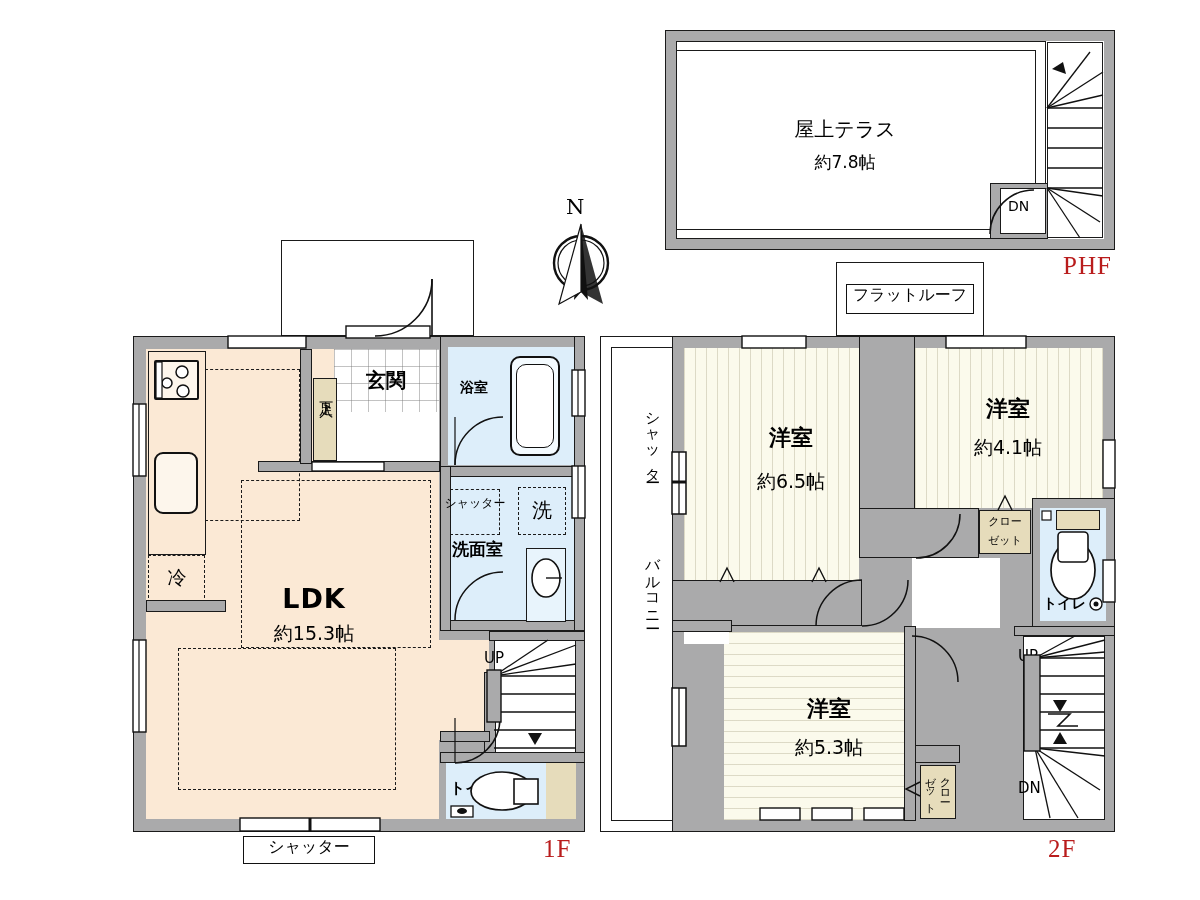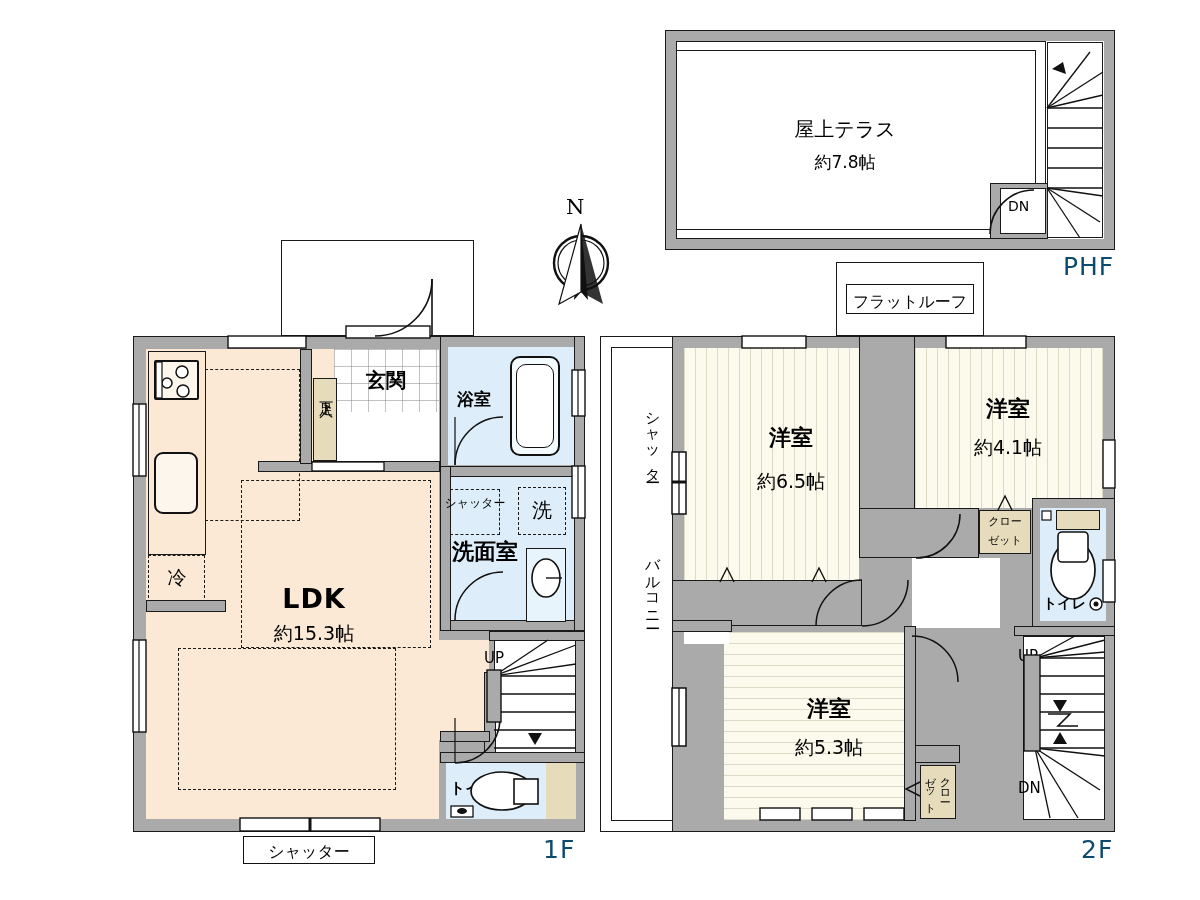--- a/index.html
+++ b/index.html
@@ -18,22 +18,22 @@
   .ldk{background:#fbe9d5;}
   .wet{background:#ddeefa;}
   .room{background:#fbfaec;}
   .closet{background:#e6dcbb;}
   .white{background:#ffffff;}
   .dash{position:absolute;border:1.7px dashed #1a1a1a;box-sizing:border-box;background:transparent;}
   .lbl{position:absolute;color:#000;line-height:1.12;white-space:nowrap;}
   .ctr{transform:translate(-50%,-50%);text-align:center;}
   .vert{writing-mode:vertical-rl;text-orientation:upright;letter-spacing:1px;}
   .box-lbl{position:absolute;background:#fff;border:1.4px solid #111;
-           display:flex;align-items:flex-end;justify-content:center;box-sizing:border-box;}
-  .floor-tag{position:absolute;font-size:25px;font-weight:400;color:#0c4a6e;letter-spacing:1px;}
+           display:flex;align-items:flex-start;justify-content:center;box-sizing:border-box;}
+  .floor-tag{position:absolute;font-size:25px;font-weight:400;color:#b91c1c;letter-spacing:1px;font-family:Liberation Serif, serif;}
   svg.ov{position:absolute;left:0;top:0;width:1200px;height:900px;pointer-events:none;overflow:visible;}
   .hatchv{background-image:repeating-linear-gradient(to right,
            rgba(150,143,110,.30) 0 1px, rgba(0,0,0,0) 1px 11px);}
   .hatchh{background-image:repeating-linear-gradient(to bottom,
            rgba(150,143,110,.30) 0 1px, rgba(0,0,0,0) 1px 11px);}
   .tile{background-image:
         repeating-linear-gradient(to right, rgba(120,120,120,.45) 0 1px, rgba(0,0,0,0) 1px 17px),
         repeating-linear-gradient(to bottom, rgba(120,120,120,.45) 0 1px, rgba(0,0,0,0) 1px 17px);}
 </style>
 </head>
@@ -98,36 +98,36 @@
     <div class="lbl ctr" style="left:386px;top:380px;font-size:20px;font-weight:600;">玄関</div>
 
     <div class="thin closet" style="left:313px;top:378px;width:24px;height:83px;"></div>
     <div class="lbl vert" style="left:318px;top:390px;font-size:14px;">下足入</div>
 
     <div class="wall" style="left:258px;top:461px;width:182px;height:11px;"></div>
     <div class="wall" style="left:300px;top:349px;width:12px;height:115px;"></div>
 
     <div class="wall" style="left:440px;top:336px;width:145px;height:140px;"></div>
     <div class="fill wet" style="left:448px;top:347px;width:130px;height:118px;"></div>
-    <div class="lbl ctr" style="left:474px;top:400px;font-size:17px;font-weight:600;">浴室</div>
+    <div class="lbl ctr" style="left:474px;top:388px;font-size:14px;font-weight:600;">浴室</div>
     <div class="thin" style="left:510px;top:356px;width:50px;height:100px;background:#f4fbff;border:2px solid #111;border-radius:10px;"></div>
     <div class="thin" style="left:516px;top:364px;width:38px;height:84px;background:#fff;border:1.5px solid #111;border-radius:10px;"></div>
 
     <div class="fill wet" style="left:448px;top:476px;width:130px;height:153px;"></div>
     <div class="wall" style="left:440px;top:466px;width:145px;height:11px;"></div>
     <div class="wall" style="left:440px;top:620px;width:145px;height:11px;"></div>
     <div class="wall" style="left:440px;top:466px;width:11px;height:165px;"></div>
     <div class="wall" style="left:574px;top:336px;width:11px;height:295px;"></div>
 
     <div class="dash closet" style="left:450px;top:489px;width:50px;height:46px;"></div>
     <div class="lbl ctr" style="left:475px;top:504px;font-size:12px;">シャッター</div>
 
     <div class="dash" style="left:518px;top:487px;width:48px;height:48px;"></div>
     <div class="lbl ctr" style="left:542px;top:510px;font-size:20px;">洗</div>
-    <div class="lbl" style="left:452px;top:540px;font-size:22px;font-weight:600;text-align:center;">洗面室</div>
+    <div class="lbl" style="left:452px;top:540px;font-size:17px;font-weight:600;text-align:center;">洗面室</div>
 
     <div class="thin" style="left:526px;top:548px;width:40px;height:74px;background:#e8f4fc;"></div>
 
     <div class="fill white" style="left:494px;top:640px;width:82px;height:120px;border:1.5px solid #1a1a1a;"></div>
     <div class="wall" style="left:489px;top:631px;width:96px;height:10px;"></div>
     <div class="wall" style="left:484px;top:672px;width:12px;height:92px;"></div>
     <div class="wall" style="left:440px;top:731px;width:50px;height:11px;"></div>
     <div class="lbl" style="left:484px;top:650px;font-size:15px;">UP</div>
 
     <div class="fill wet" style="left:446px;top:763px;width:100px;height:56px;"></div>
@@ -194,21 +194,21 @@
     <div class="wall" style="left:1032px;top:498px;width:83px;height:132px;"></div>
     <div class="fill wet" style="left:1040px;top:508px;width:66px;height:113px;"></div>
     <div class="fill closet" style="left:1056px;top:510px;width:44px;height:20px;border:1.2px solid #1a1a1a;"></div>
     <div class="lbl" style="left:1043px;top:596px;font-size:14px;font-weight:600;">トイレ</div>
 
     <div class="fill white" style="left:1023px;top:636px;width:82px;height:184px;border:1.5px solid #1a1a1a;"></div>
     <div class="wall" style="left:1014px;top:626px;width:101px;height:10px;"></div>
     <div class="lbl" style="left:1018px;top:648px;font-size:15px;">UP</div>
     <div class="lbl" style="left:1018px;top:780px;font-size:15px;">DN</div>
 
-    <div class="floor-tag" style="left:1081px;top:835px;">2F</div>
+    <div class="floor-tag" style="left:1048px;top:835px;">2F</div>
   </div>
 
   <svg class="ov">
     <g stroke="#111" fill="none" stroke-width="1.6">
 
       <circle cx="581" cy="263" r="27" stroke-width="2.4"></circle>
       <circle cx="581" cy="263" r="23" stroke-width="1.2"></circle>
       <polygon points="581,224 588,300 581,292 574,300" fill="#111" stroke="none"></polygon>
       <polygon points="581,224 581,292 603,304" fill="#111" stroke="none" opacity=".85"></polygon>
       <polygon points="581,224 581,292 559,304" fill="#fff" stroke="#111" stroke-width="1.2"></polygon>

